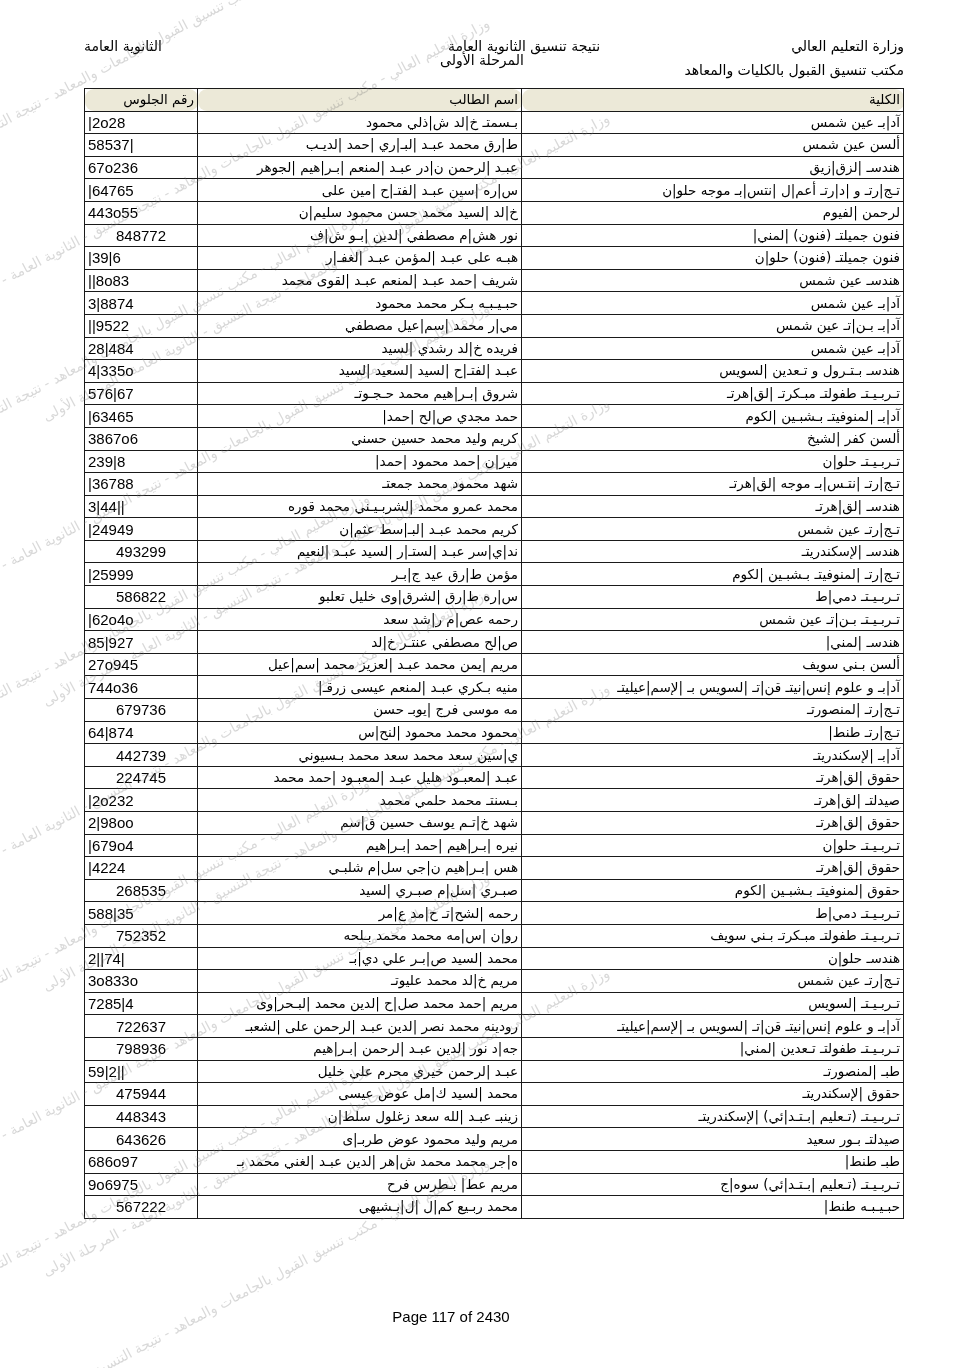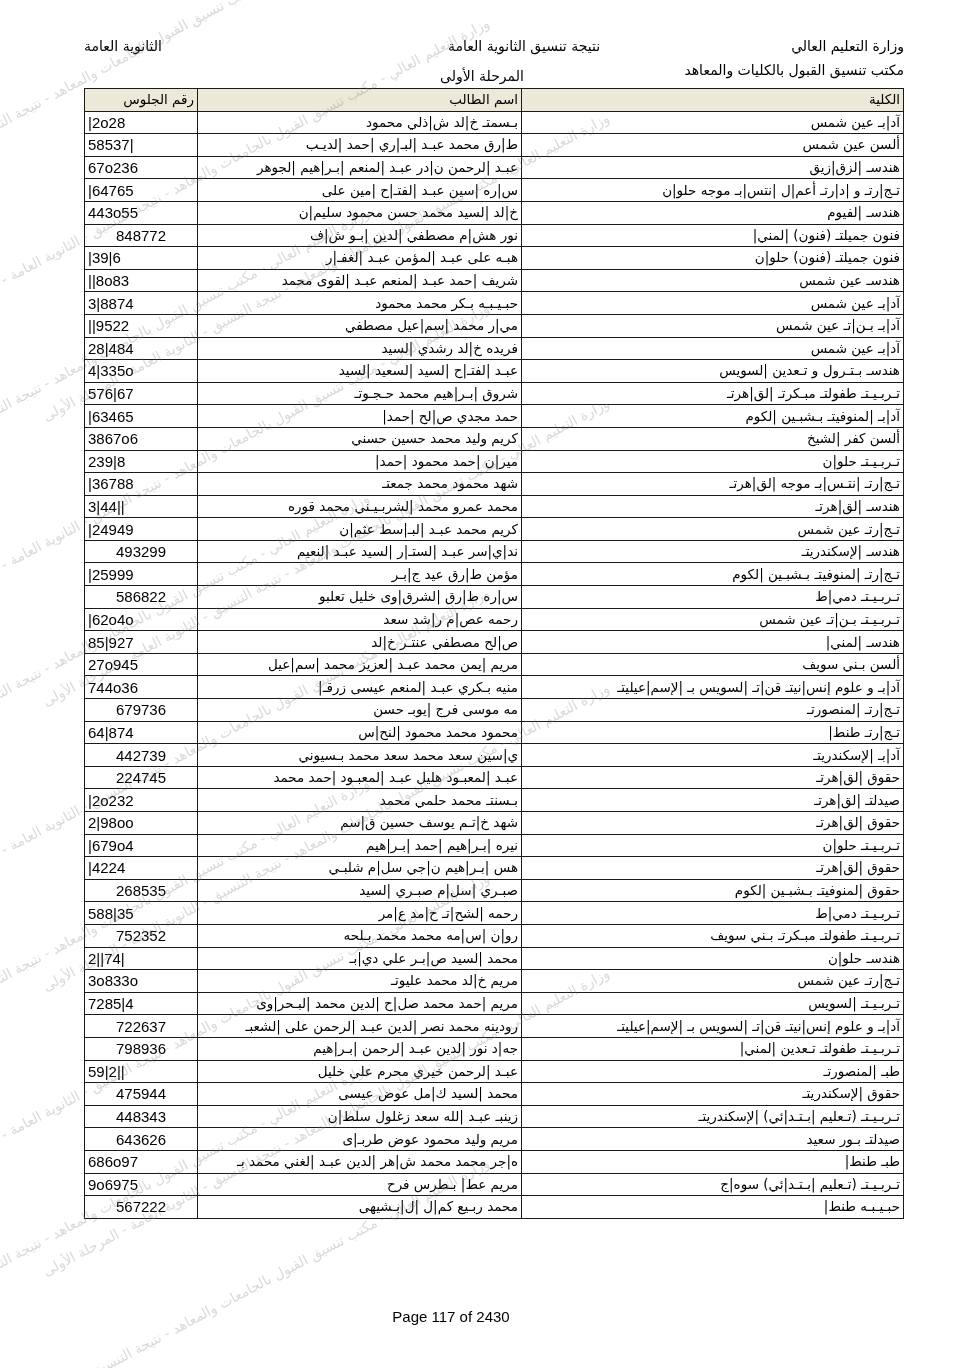--- a/index.html
+++ b/index.html
@@ -1,33 +1,33 @@
 <!DOCTYPE html>
 <html><head>
 <meta charset="utf-8">
 <style>
   html, body { margin: 0; padding: 0; background: #ffffff; }
   body { width: 967px; height: 1368px; position: relative; overflow: hidden; font-family: "DejaVu Sans", sans-serif; color: #000; }
   .hdr { position: absolute; font-size: 14px; white-space: nowrap; direction: rtl; }
   .hdr-r1 { right: 63px; top: 38px; }
   .hdr-r2 { right: 63px; top: 62px; }
   .hdr-c1 { left: 408px; top: 38px; margin-left: 40px; }
-  .hdr-c2 { left: 440px; top: 68px; }
+  .hdr-c2 { left: 440px; top: 52px; }
   .hdr-l1 { left: 84px; top: 38px; }
 
   table.results {
     position: absolute; left: 84px; top: 88px;
     width: 819px; border-collapse: collapse; table-layout: fixed;
     direction: rtl; font-size: 13.5px;
   }
   table.results td, table.results th {
     border: 1.5px solid #1a1a1a; height: 21.6px; padding: 0 3px;
     white-space: nowrap; overflow: hidden; line-height: 21px;
   }
-  table.results th { background: #ECE9D8; font-weight: normal; text-align: right; }
+  table.results th { background: #ECE9D8; font-weight: normal; text-align: right; border-radius: 9px; }
   col.c-college { width: 382px; }
   col.c-name { width: 324px; }
   col.c-seat { width: 113px; }
   td.college, td.name { text-align: right; }
   td.seat { font-family: "Liberation Sans", sans-serif; font-size: 15px; direction: ltr; }
   td.seat.left { text-align: left; margin-left: 9px; }
   td.seat.right { text-align: center; }
 
   .watermark {
     position: absolute; left: 0; top: 0; width: 967px; height: 1368px;
@@ -77,21 +77,21 @@
         <td class="college">هندسـ |لزق|زيق</td>
         <td class="name">عبـد |لرحمن ن|در عبـد |لمنعم |بـر|هيم |لجوهر</td>
         <td class="seat left">67o236</td>
       </tr>
       <tr>
         <td class="college">تـج|رتـ و |د|رتـ أعم|ل |نتس|بـ موجه حلو|ن</td>
         <td class="name">س|ره |سين عبـد |لفتـ|ح |مين على</td>
         <td class="seat left">|64765</td>
       </tr>
       <tr>
-        <td class="college">هندسـ |لفيوم</td>
+        <td class="college">لرحمن |لفيوم</td>
         <td class="name">خ|لد |لسيد محمد حسن محمود سليم|ن</td>
         <td class="seat left">443o55</td>
       </tr>
       <tr>
         <td class="college">فنون جميلتـ (فنون) |لمني|</td>
         <td class="name">نور هش|م مصطفي |لدين |بـو ش|ف</td>
         <td class="seat right">848772</td>
       </tr>
       <tr>
         <td class="college">فنون جميلتـ (فنون) حلو|ن</td>

